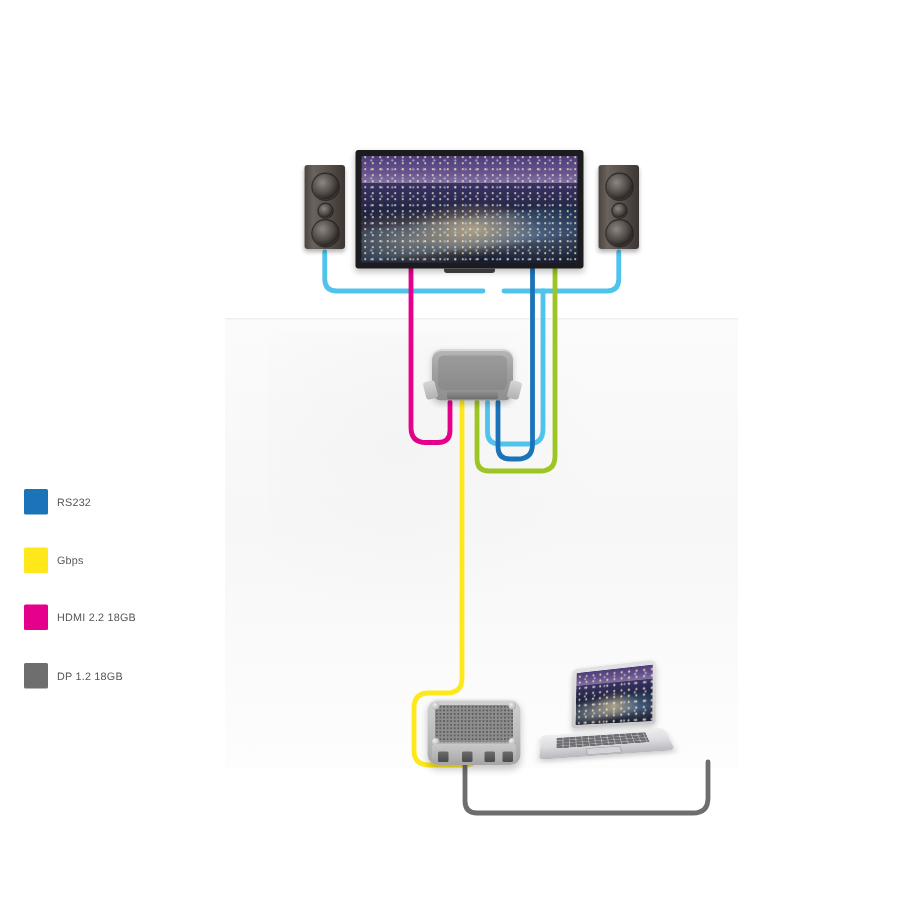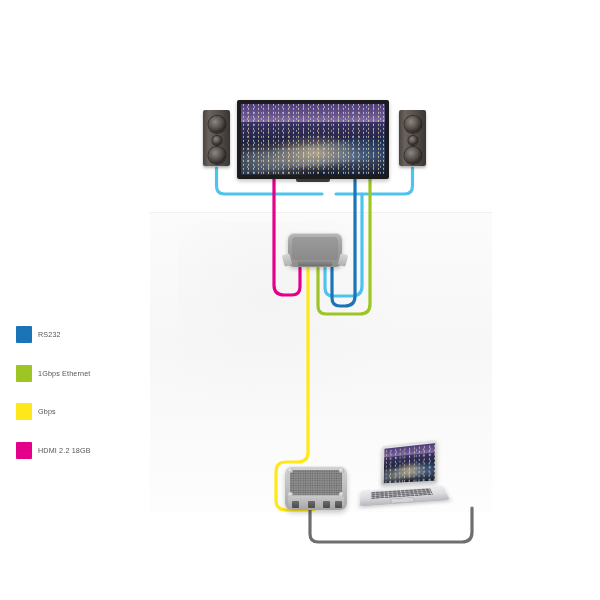--- a/index.html
+++ b/index.html
@@ -386,26 +386,26 @@
     <div class="keyboard"></div>
     <div class="trackpad"></div>
   </div>
 
   <div class="legend">
       <div class="legend-item">
         <div class="legend-swatch" style="background: rgb(27, 116, 184);"></div>
         <div class="legend-label">RS232</div>
       </div>
       <div class="legend-item">
-        <div class="legend-swatch" style="background: rgb(157, 197, 35);"></div>
-        <div class="legend-label">1Gbps Ethernet</div>
-      </div>
-      <div class="legend-item">
         <div class="legend-swatch" style="background: rgb(255, 232, 25);"></div>
         <div class="legend-label">Gbps</div>
       </div>
       <div class="legend-item">
         <div class="legend-swatch" style="background: rgb(229, 0, 140);"></div>
         <div class="legend-label">HDMI 2.2 18GB</div>
       </div>
+      <div class="legend-item">
+        <div class="legend-swatch" style="background: rgb(110, 110, 110);"></div>
+        <div class="legend-label">DP 1.2 18GB</div>
+      </div>
     </div>
 
 </div>
 
 </body></html>

